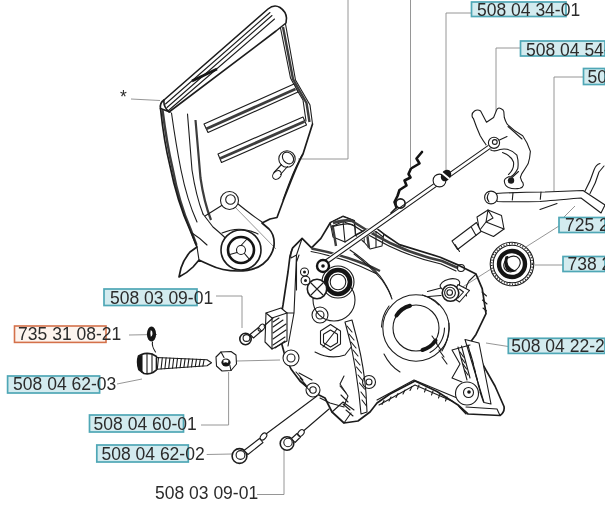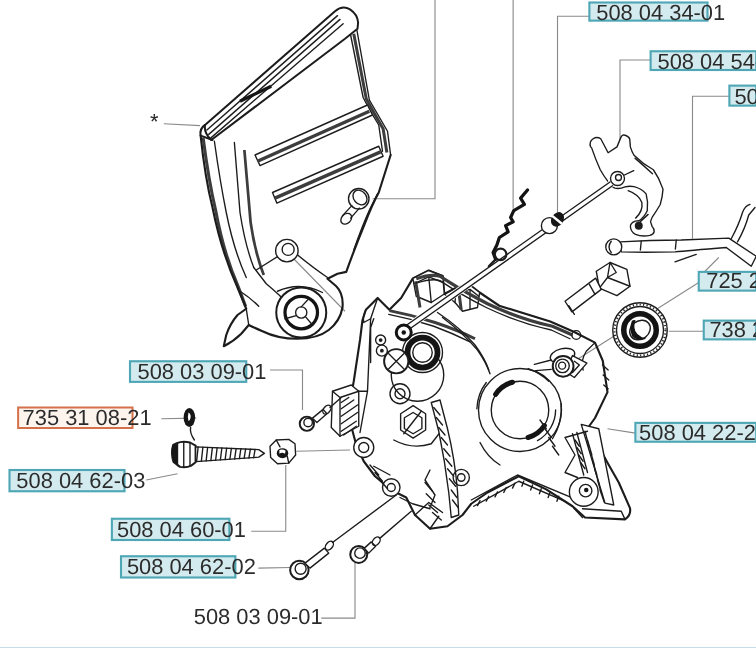--- a/index.html
+++ b/index.html
@@ -1,16 +1,16 @@
 <!DOCTYPE html>
 <html><head>
 <meta charset="utf-8">
 <style>
 html,body{margin:0;padding:0;background:#fff;}
-#wrap{width:605px;height:518px;position:relative;overflow:hidden;background:#0369a1;}
+#wrap{width:605px;height:518px;position:relative;overflow:hidden;background:#e5e5e5;}
 text{font-family:"Liberation Sans",sans-serif;font-size:17.5px;fill:#2b2b2b;letter-spacing:0px;}
 .ld{stroke:#8a8a8a;stroke-width:0.9;fill:none;}
 .p1{stroke:#1c1c1c;stroke-width:1.1;fill:none;stroke-linejoin:round;stroke-linecap:round;}
 .p2{stroke:#1c1c1c;stroke-width:1.7;fill:none;stroke-linejoin:round;stroke-linecap:round;}
 .p3{stroke:#141414;stroke-width:2.6;fill:none;stroke-linejoin:round;stroke-linecap:round;}
 .pw{stroke:#1c1c1c;stroke-width:1.1;fill:#fff;stroke-linejoin:round;}
 .pw2{stroke:#1c1c1c;stroke-width:1.6;fill:#fff;stroke-linejoin:round;}
 .bx{fill:#d3ebef;stroke:#4fa7b6;stroke-width:1.7;}
 .bxo{fill:#fdf4ee;stroke:#d4714a;stroke-width:1.6;}
 </style>

